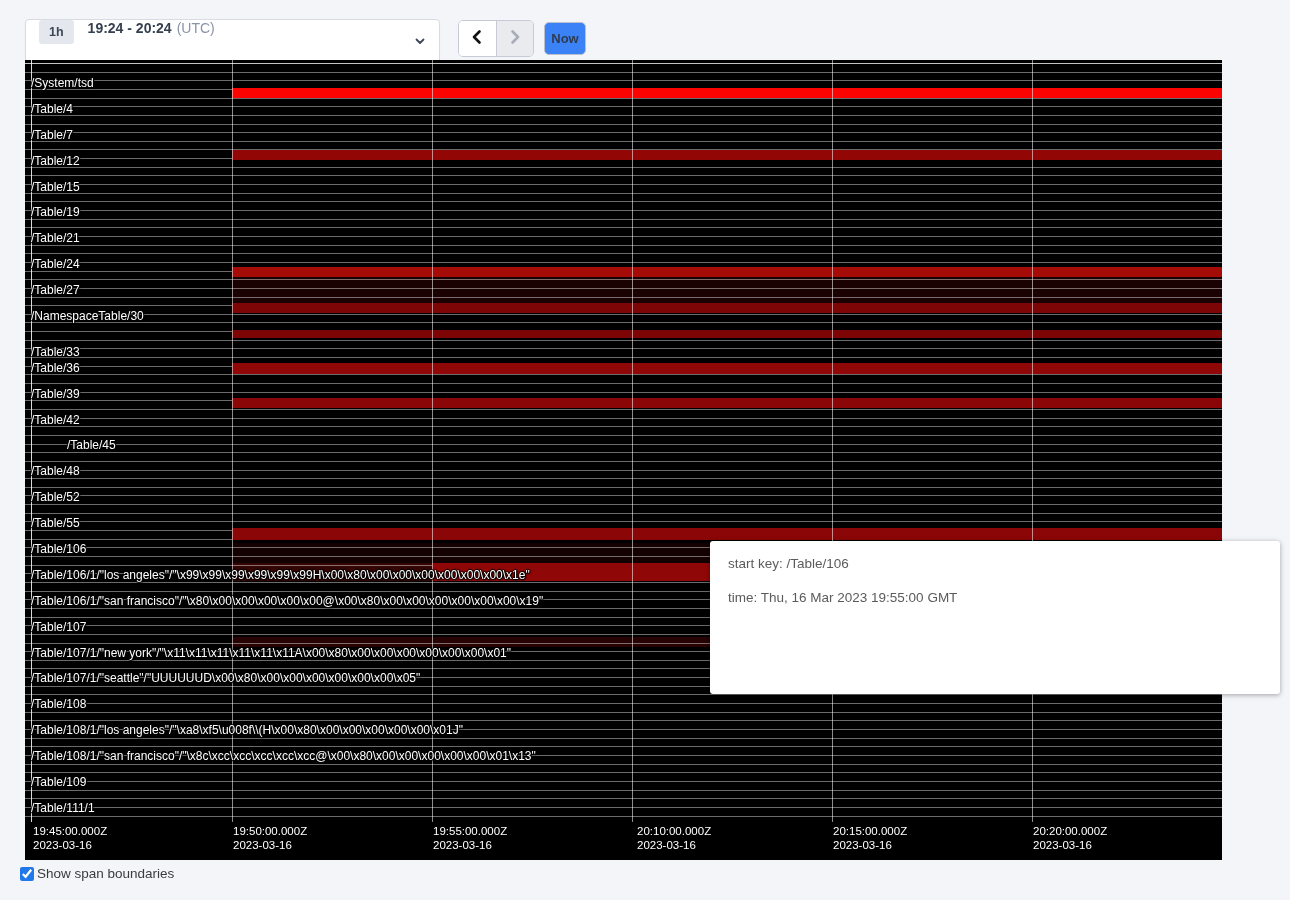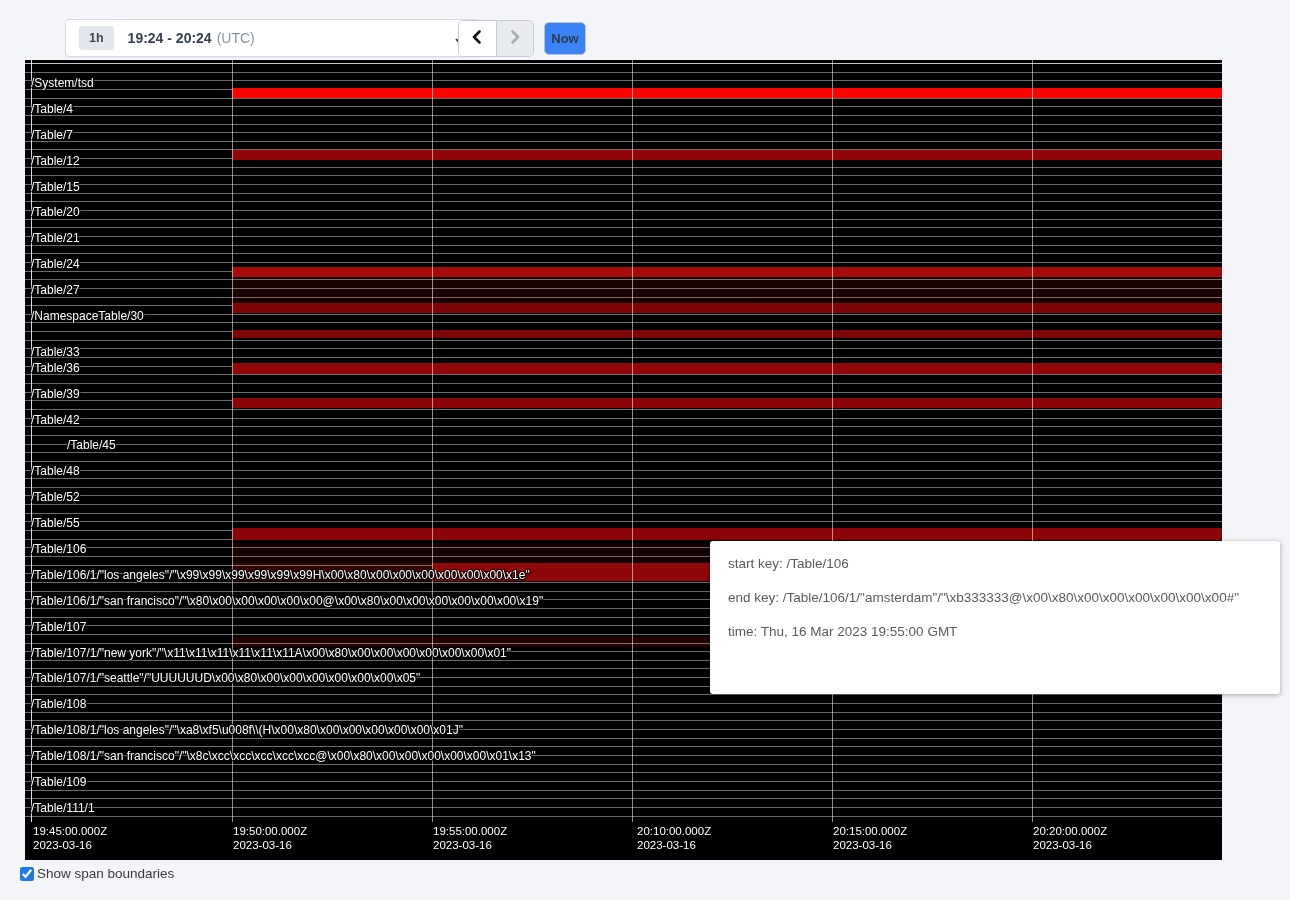--- a/index.html
+++ b/index.html
@@ -5,24 +5,24 @@
   * { box-sizing: border-box; margin: 0; padding: 0; }
   html,body { width:1290px; height:900px; }
   body {
     background:#f4f5f9;
     font-family:"Liberation Sans", sans-serif;
     position:relative;
     overflow:hidden;
   }
   
   .time-select {
-    position:absolute; left:25px; top:19px; width:415px; height:38px;
+    position:absolute; left:25px; top:19px; width:415px; height:54px;
     background:#fff; border:1px solid #d8dbe3; border-radius:4px;
     box-shadow:0 1px 2px rgba(60,70,90,0.06);
-    display:flex; align-items:center; cursor:pointer;margin-left:40px;
+    display:flex; align-items:flex-start; cursor:pointer;
   }
   .range-chip {
     margin-left:13px; background:#e4e7ee; color:#3c4758;
     font-size:12.5px; font-weight:bold; padding:5px 10px; border-radius:3px;
   }
   .range-label { margin-left:14px; font-size:14px; font-weight:bold; color:#35404f; }
   .range-tz { margin-left:5px; font-size:14px; color:#8a94a6; }
   .select-caret { position:absolute; right:13px; top:13px; }
   .nav-group {
     position:absolute; left:458px; top:20px; width:76px; height:37px;
@@ -146,21 +146,21 @@
       <div class="vline" style="left: 607px;"></div>
       <div class="vline" style="left: 807px;"></div>
       <div class="vline" style="left: 1007px;"></div>
     </div>
   <div id="rowlabels">
       <div class="row-label" style="top: 16px;">/System/tsd</div>
       <div class="row-label" style="top: 41.89px;">/Table/4</div>
       <div class="row-label" style="top: 67.78px;">/Table/7</div>
       <div class="row-label" style="top: 93.67px;">/Table/12</div>
       <div class="row-label" style="top: 119.56px;">/Table/15</div>
-      <div class="row-label" style="top: 145.45px;">/Table/20</div>
+      <div class="row-label" style="top: 145.45px;">/Table/19</div>
       <div class="row-label" style="top: 171.34px;">/Table/21</div>
       <div class="row-label" style="top: 197.23px;">/Table/24</div>
       <div class="row-label" style="top: 223.12px;">/Table/27</div>
       <div class="row-label" style="top: 249.01px;">/NamespaceTable/30</div>
       <div class="row-label" style="top: 285px;">/Table/33</div>
       <div class="row-label" style="top: 300.79px;">/Table/36</div>
       <div class="row-label" style="top: 326.68px;">/Table/39</div>
       <div class="row-label" style="top: 352.57px;">/Table/42</div>
       <div class="row-label" style="top: 378.46px; padding-left: 36px;">/Table/45</div>
       <div class="row-label" style="top: 404.35px;">/Table/48</div>
@@ -201,20 +201,19 @@
       </div>
       <div class="axis-tick" style="left: 1008px; top: 765px;">
         <div>20:20:00.000Z</div>
         <div>2023-03-16</div>
       </div>
     </div>
 </div>
 
 <div class="tooltip">
   <div class="tline">start key: /Table/106</div>
-  <div class="tline">end key: /Table/106/1/"amsterdam"/"\xb333333@\x00\x80\x00\x00\x00\x00\x00\x00#"</div>
   <div class="tline">time: Thu, 16 Mar 2023 19:55:00 GMT</div>
 </div>
 
 <label class="footer-check">
   <input type="checkbox" checked="" style="">
   <span>Show span boundaries</span>
 </label>
 
 </body></html>

